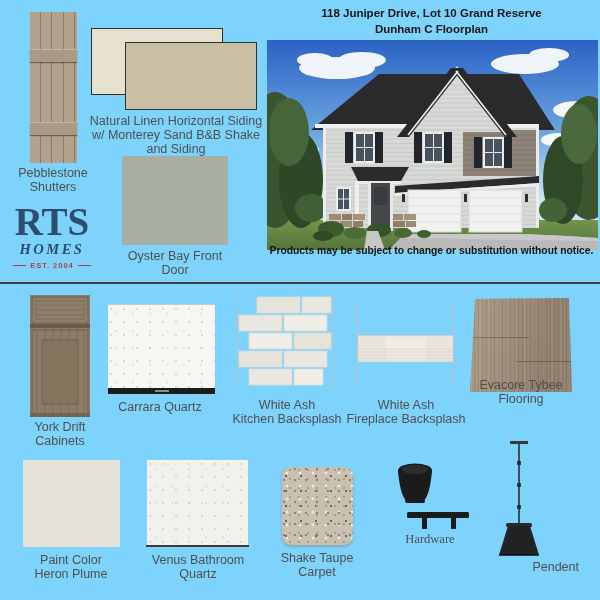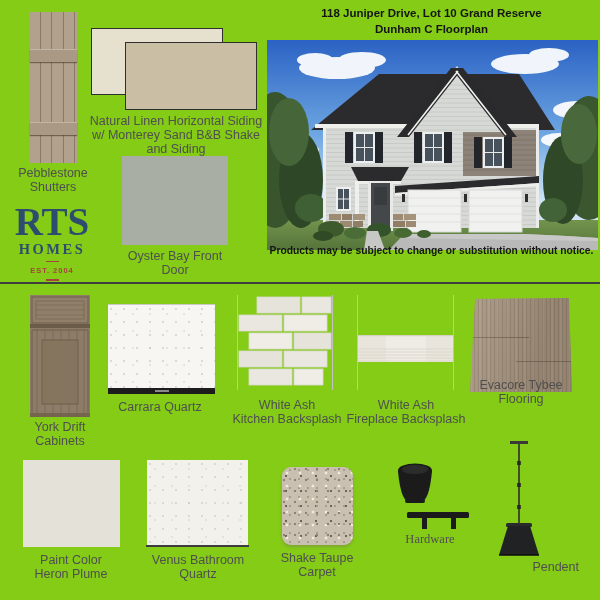--- a/index.html
+++ b/index.html
@@ -1,16 +1,16 @@
 <!DOCTYPE html>
 <html><head>
 <meta charset="utf-8">
 <style>
   html,body{margin:0;padding:0;background:#fff;}
-  .board{position:relative;width:600px;height:600px;background:#84cc16;overflow:hidden;
+  .board{position:relative;width:600px;height:600px;background:#7dd3fc;overflow:hidden;
          font-family:"Liberation Sans",sans-serif;}
   .abs{position:absolute;}
   .lbl{position:absolute;text-align:center;color:#4f4f4f;font-size:12.5px;line-height:1.12;}
   .lbl span{display:block;}
   .title{position:absolute;left:265px;top:6px;width:333px;text-align:center;
          color:#151515;font-weight:bold;font-size:11.5px;line-height:1.35;}
   .title span{display:block;}
   .disclaimer{position:absolute;left:263px;top:245px;width:337px;text-align:center;
               color:#151515;font-weight:bold;font-size:10.3px;}
   .divider{position:absolute;left:0;top:282px;width:600px;height:2px;background:#3f3f3f;}
@@ -221,22 +221,22 @@
   </div>
 
   <div class="swatch" style="left: 122px; top: 156px; width: 106px; height: 89px; background-color: rgb(168, 174, 164);"></div>
   <div class="lbl" style="left:95px;top:249px;width:160px;">
     <span>Oyster Bay Front</span>
     <span>Door</span>
   </div>
 
   <div class="logo">
     <div class="brand" style="color: rgb(46, 77, 110);">RTS</div>
-    <div class="word" style="color: rgb(46, 77, 110);">HOMES</div>
-    <div class="est" style="color: rgb(168, 66, 63); flex-direction: column;">
+    <div class="word" style="color: rgb(46, 77, 110); font-style: italic;">HOMES</div>
+    <div class="est" style="color: rgb(168, 66, 63);">
       <i></i>
       <span>EST. 2004</span>
       <i></i>
     </div>
   </div>
 
   <svg class="abs" style="left: 30px; top: 295px; fill: rgb(141, 125, 104);" width="60" height="122" viewBox="0 0 60 122">
     <rect x="0" y="0" width="60" height="122"></rect>
     <path d="M7 34V120M15 34V120M23 34V120M31 34V120M39 34V120M47 34V120M54 34V120" stroke="rgba(58,45,31,.22)" stroke-width="1"></path>
     <rect x="2" y="2" width="56" height="26" fill="#90806a" stroke="#6e5f4c"></rect>

